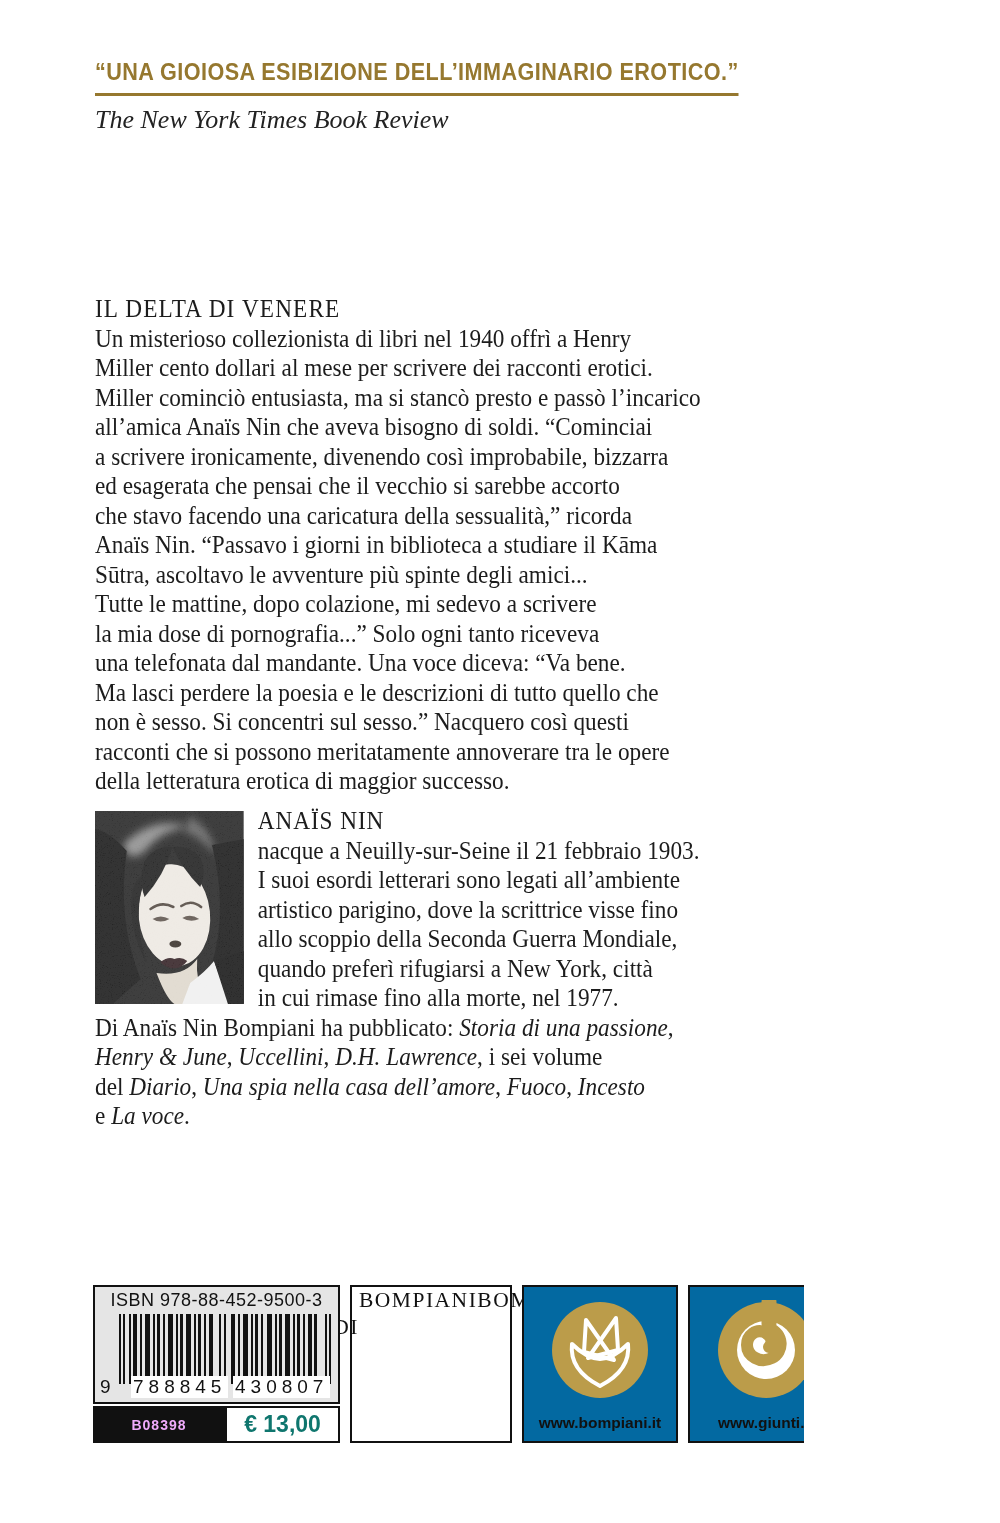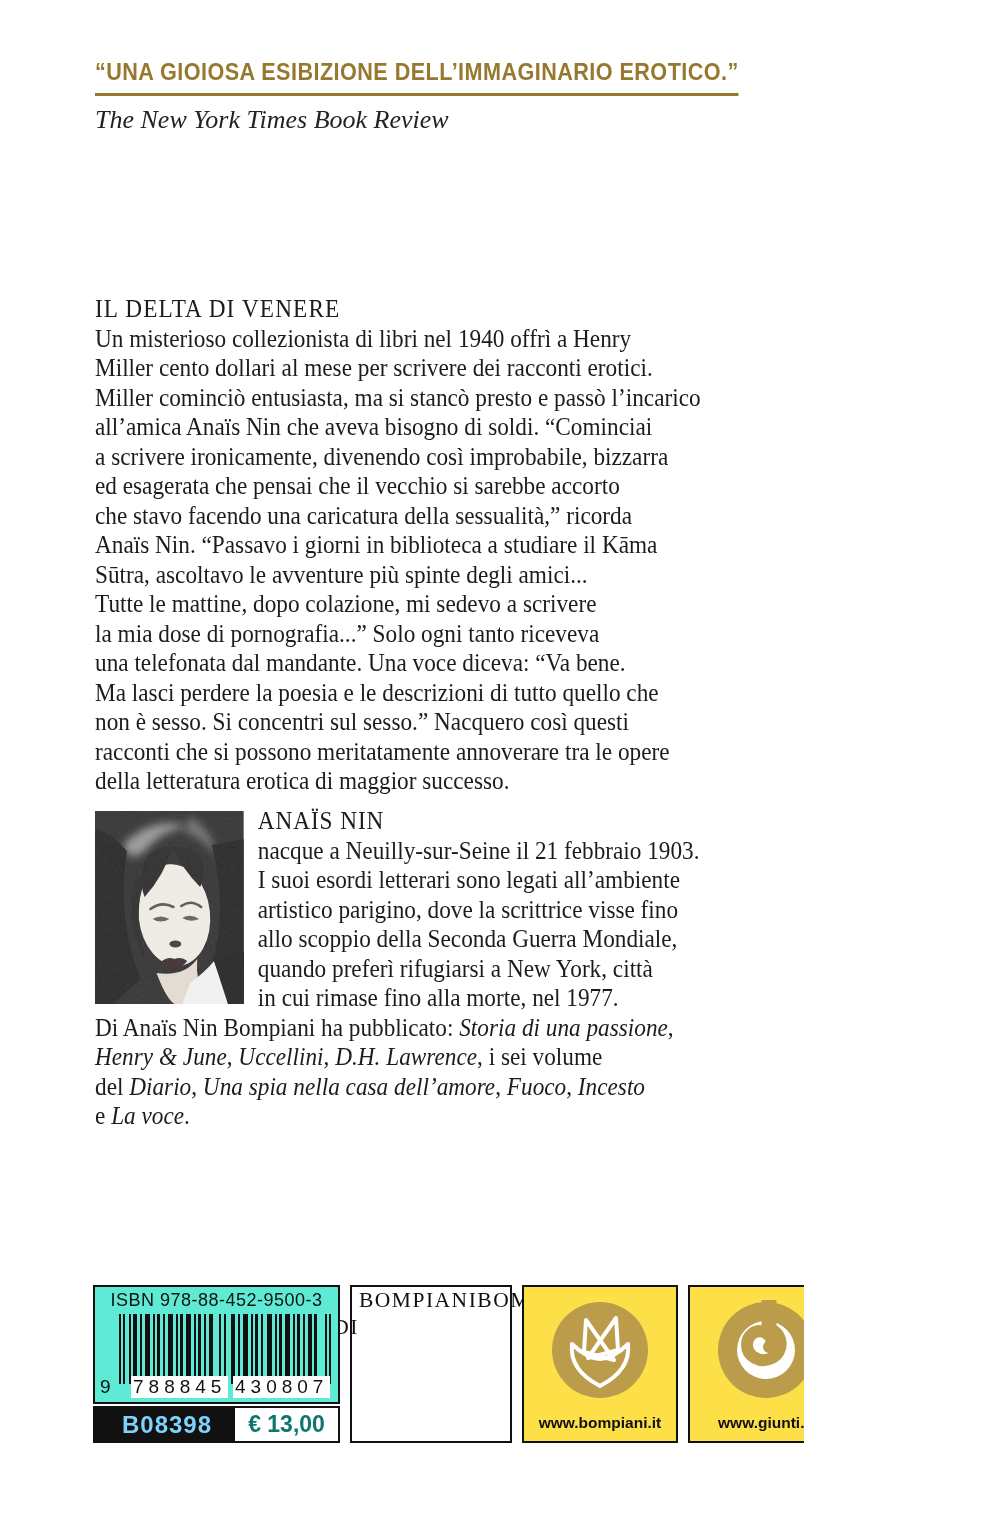--- a/index.html
+++ b/index.html
@@ -42,54 +42,54 @@
   .bio-name { letter-spacing:1px; }
   .bio-flow i { font-style:italic; }
 
   
   .footer {
     position:absolute; left:93px; top:1285px; height:158px;
     display:flex; gap:10px; align-items:stretch;
     font-family:"Liberation Sans", sans-serif;
   }
   .bc-box { width:247px; display:flex; flex-direction:column; }
-  .bc-top { border:2px solid #111; flex:1; position:relative; background:#5eead4; }
+  .bc-top { border:2px solid #111; flex:1; position:relative; background:#e5e5e5; }
   .isbn {
     position:absolute; top:3px; left:0; right:0; text-align:center;
     font-size:18px; letter-spacing:0.5px; color:#111;
   }
   .bars { position:absolute; left:24px; top:27px; width:212px; height:70px; }
   .bc-digits-lead {
     position:absolute; left:5px; bottom:4px; font-size:19px; color:#111;
   }
   .bc-g1, .bc-g2 {
     position:absolute; bottom:4px; background:#fff; padding:0 2px;
     font-size:19px; letter-spacing:5px; color:#111;
   }
   .bc-g1 { left:36px; }
   .bc-g2 { left:138px; }
   .bc-bottom { height:37px; display:flex; margin-top:2px; }
   .code {
-    background:#111; color:#7dd3fc; width:132px;
+    background:#111; color:#f0abfc; width:132px;
     display:flex; align-items:center; justify-content:center;
-    font-weight:bold; font-size:24px; letter-spacing:1px;padding-left:8px;
+    font-weight:bold; font-size:14px; letter-spacing:1px;
   }
   .price {
     flex:1; border:2px solid #111; display:flex; align-items:center; justify-content:center;
     font-weight:bold; font-size:23px; color:#0f766e; background:#fff;
   }
 
   .imprint-box {
     width:158px; border:2px solid #111; background:#fff;
     display:flex; flex-direction:row; justify-content:center; align-items:flex-start;
     font-family:"Liberation Serif", serif; font-size:21.5px;
     letter-spacing:1.5px; line-height:26.5px; color:#111;
   }
 
-  .logo-box { width:152px; border:2px solid #111; position:relative; background:#fde047; }
+  .logo-box { width:152px; border:2px solid #111; position:relative; background:#0369a1; }
   .logo-box svg { display:block; margin:13px auto 0; width:100px; height:100px; }
   .site {
     position:absolute; bottom:9px; left:0; width:100%; text-align:center;
     font-weight:bold; font-size:15.5px; color:#111;
   }
 
   
   .credits {
     position:absolute; left:933px; top:1447px;
     transform:rotate(-90deg); transform-origin:0 0;

